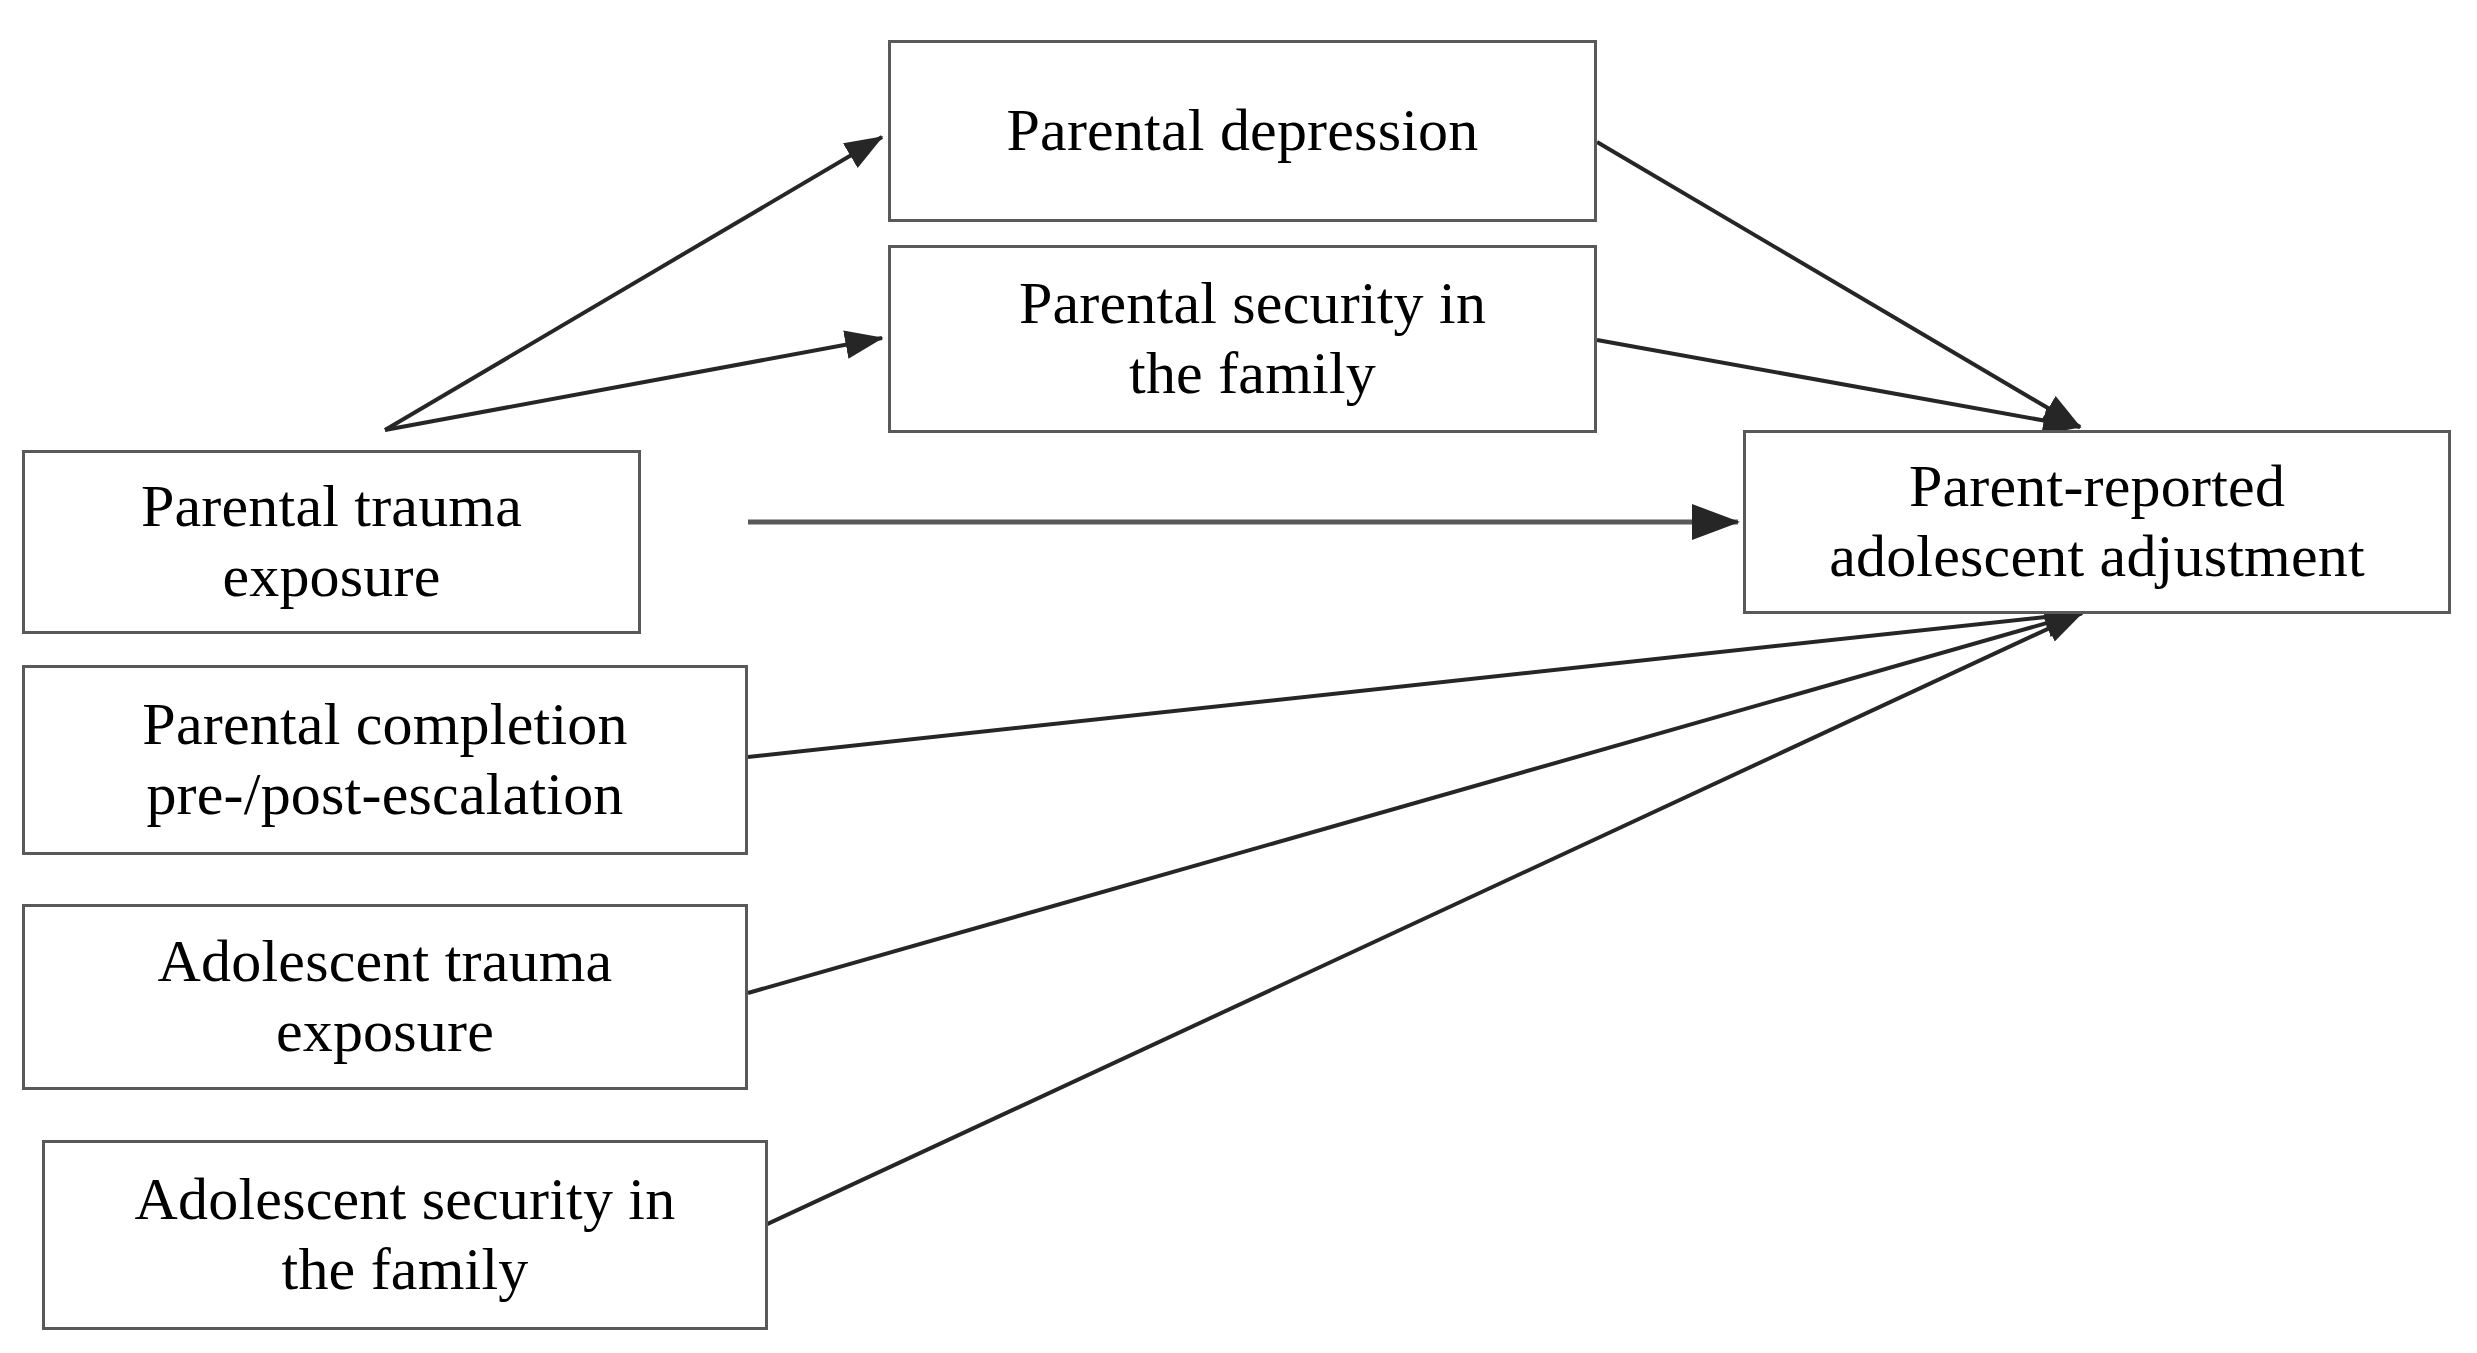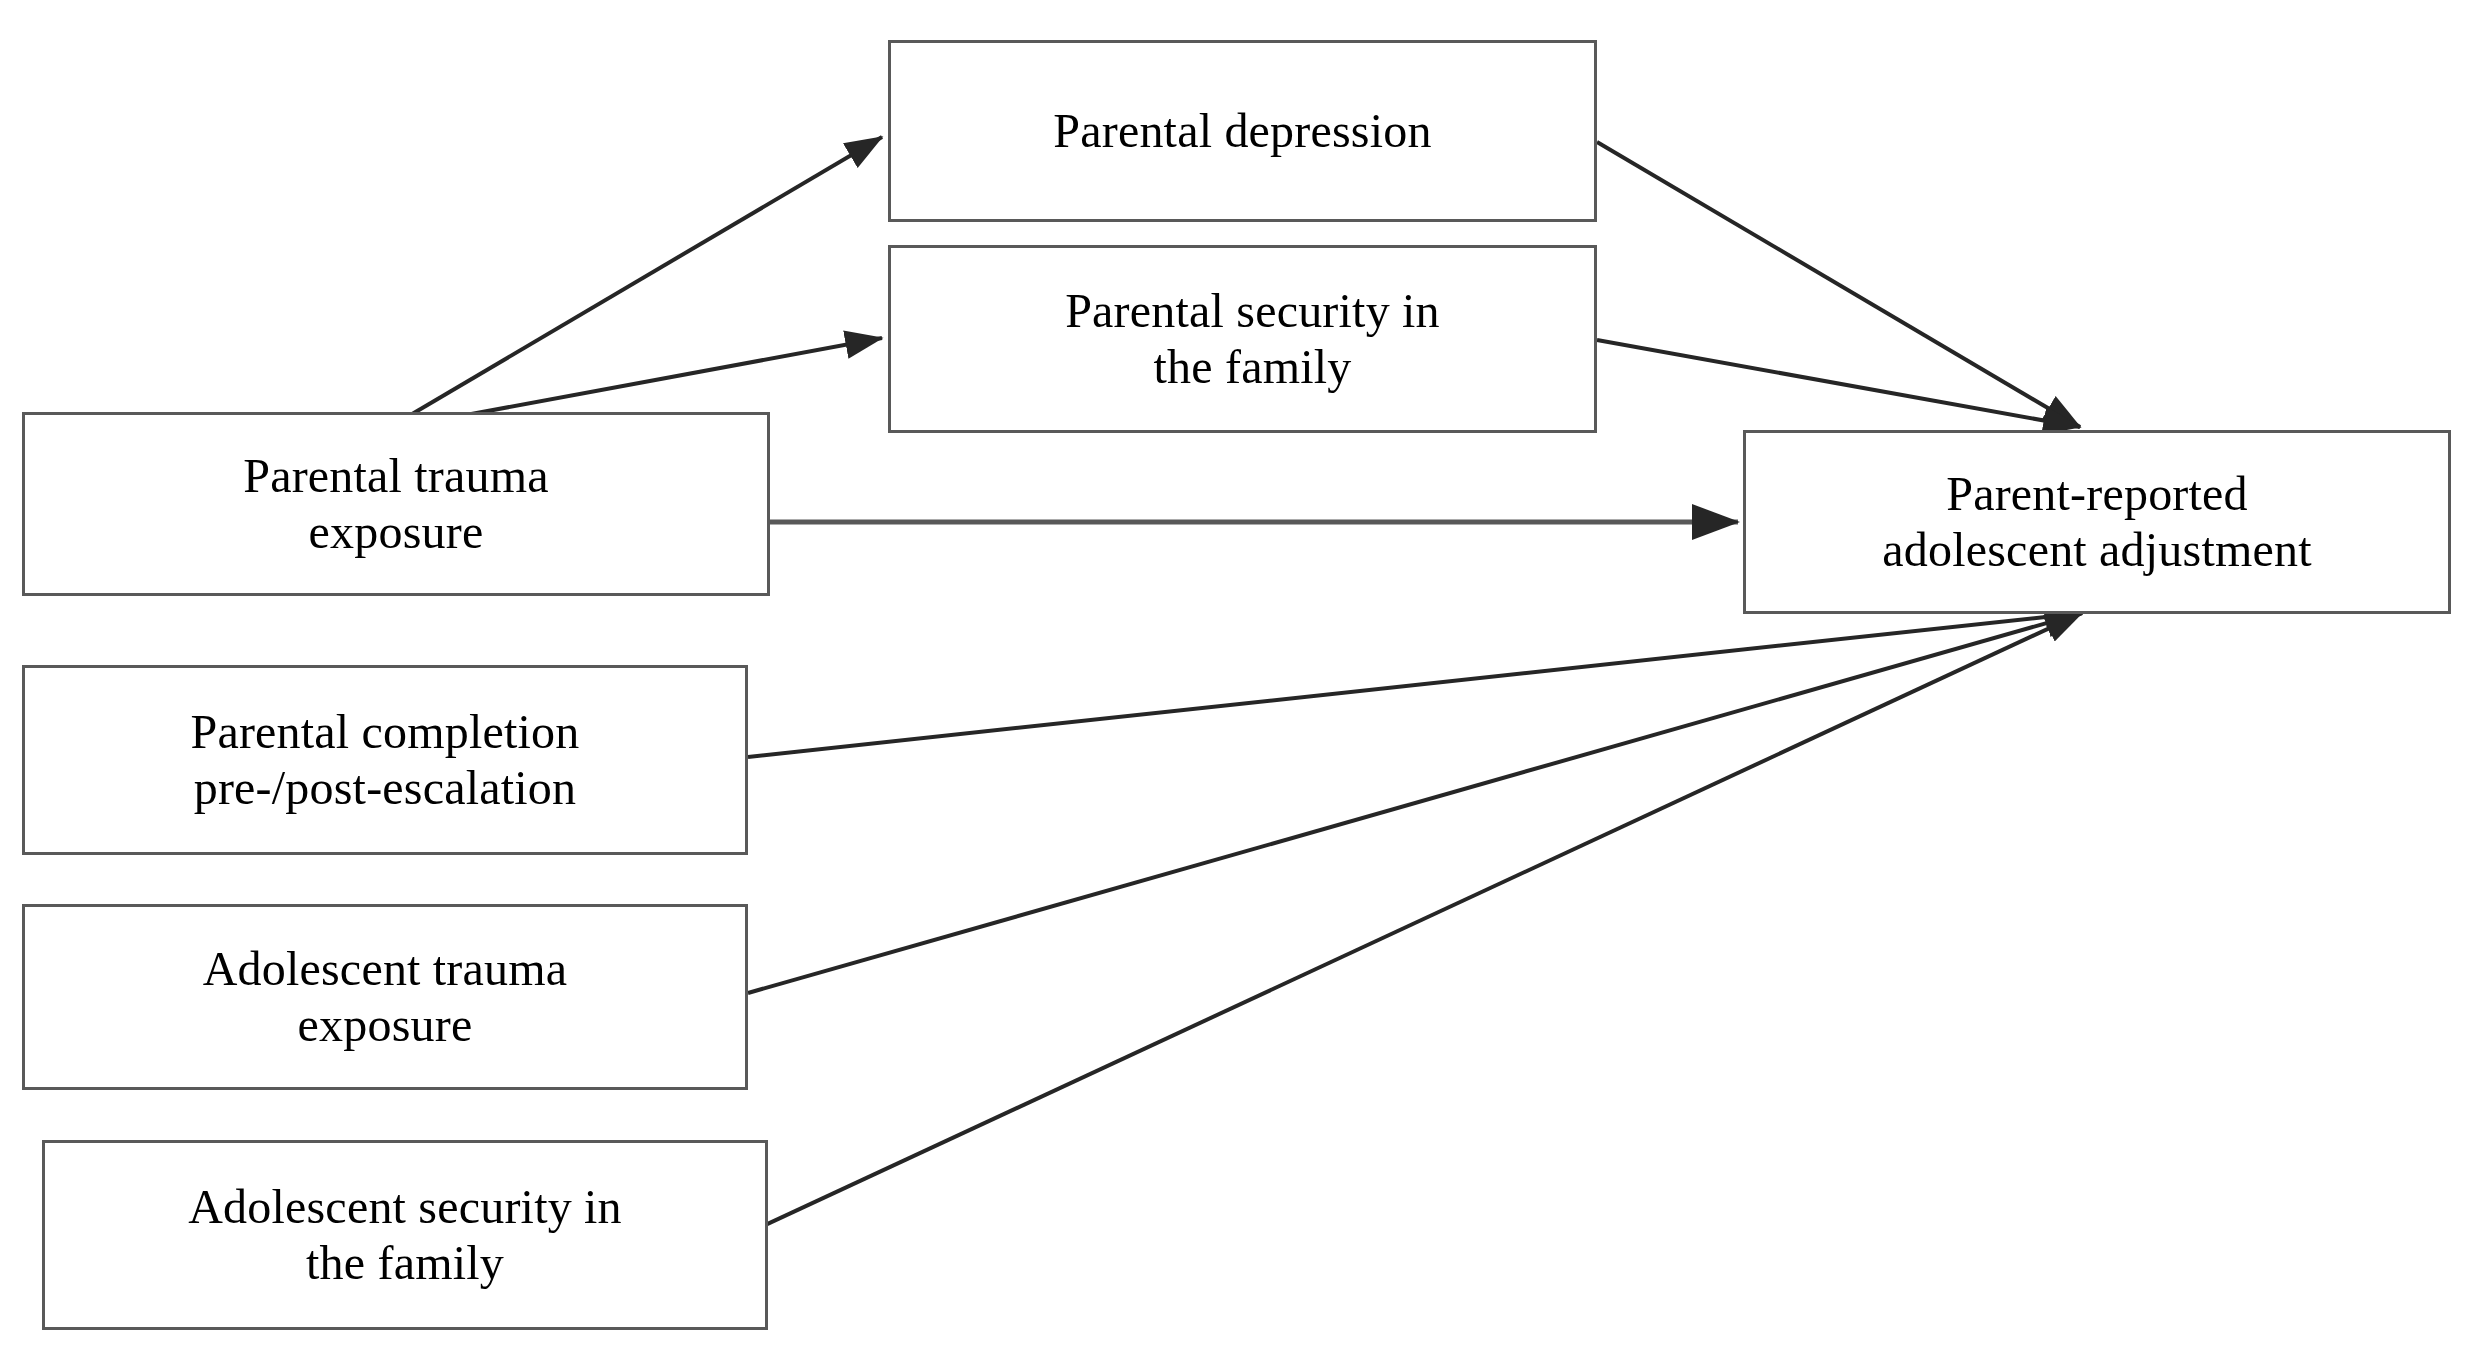--- a/index.html
+++ b/index.html
@@ -29,31 +29,31 @@
     border: 3px solid #595959;
     display: flex;
     align-items: center;
     justify-content: center;
     text-align: center;
     z-index: 2;
   }
   .node-label {
     display: block;
     color: #000000;
-    font-size: 48px;
+    font-size: 60px;
     line-height: 1.16;
     letter-spacing: 0.2px;
     padding: 0 18px;
     white-space: pre-line;
     text-align: center;
   }
   
   #node-parental-depression      { left: 888px;  top: 40px;   width: 709px;  height: 182px; }
   #node-parental-security        { left: 888px;  top: 245px;  width: 709px;  height: 188px; padding-left: 20px; }
-  #node-parental-trauma          { left: 22px;   top: 412px;  width: 748px;  height: 184px; }
+  #node-parental-trauma          { left: 22px;   top: 450px;  width: 619px;  height: 184px; }
   #node-parental-completion      { left: 22px;   top: 665px;  width: 726px;  height: 190px; }
   #node-adolescent-trauma        { left: 22px;   top: 904px;  width: 726px;  height: 186px; }
   #node-adolescent-security      { left: 22px;   top: 1140px; width: 726px;  height: 190px; margin-left: 20px; }
   #node-parent-reported          { left: 1743px; top: 430px;  width: 708px;  height: 184px; }
 </style>
 </head>
 <body>
 
 <div id="canvas">
 

